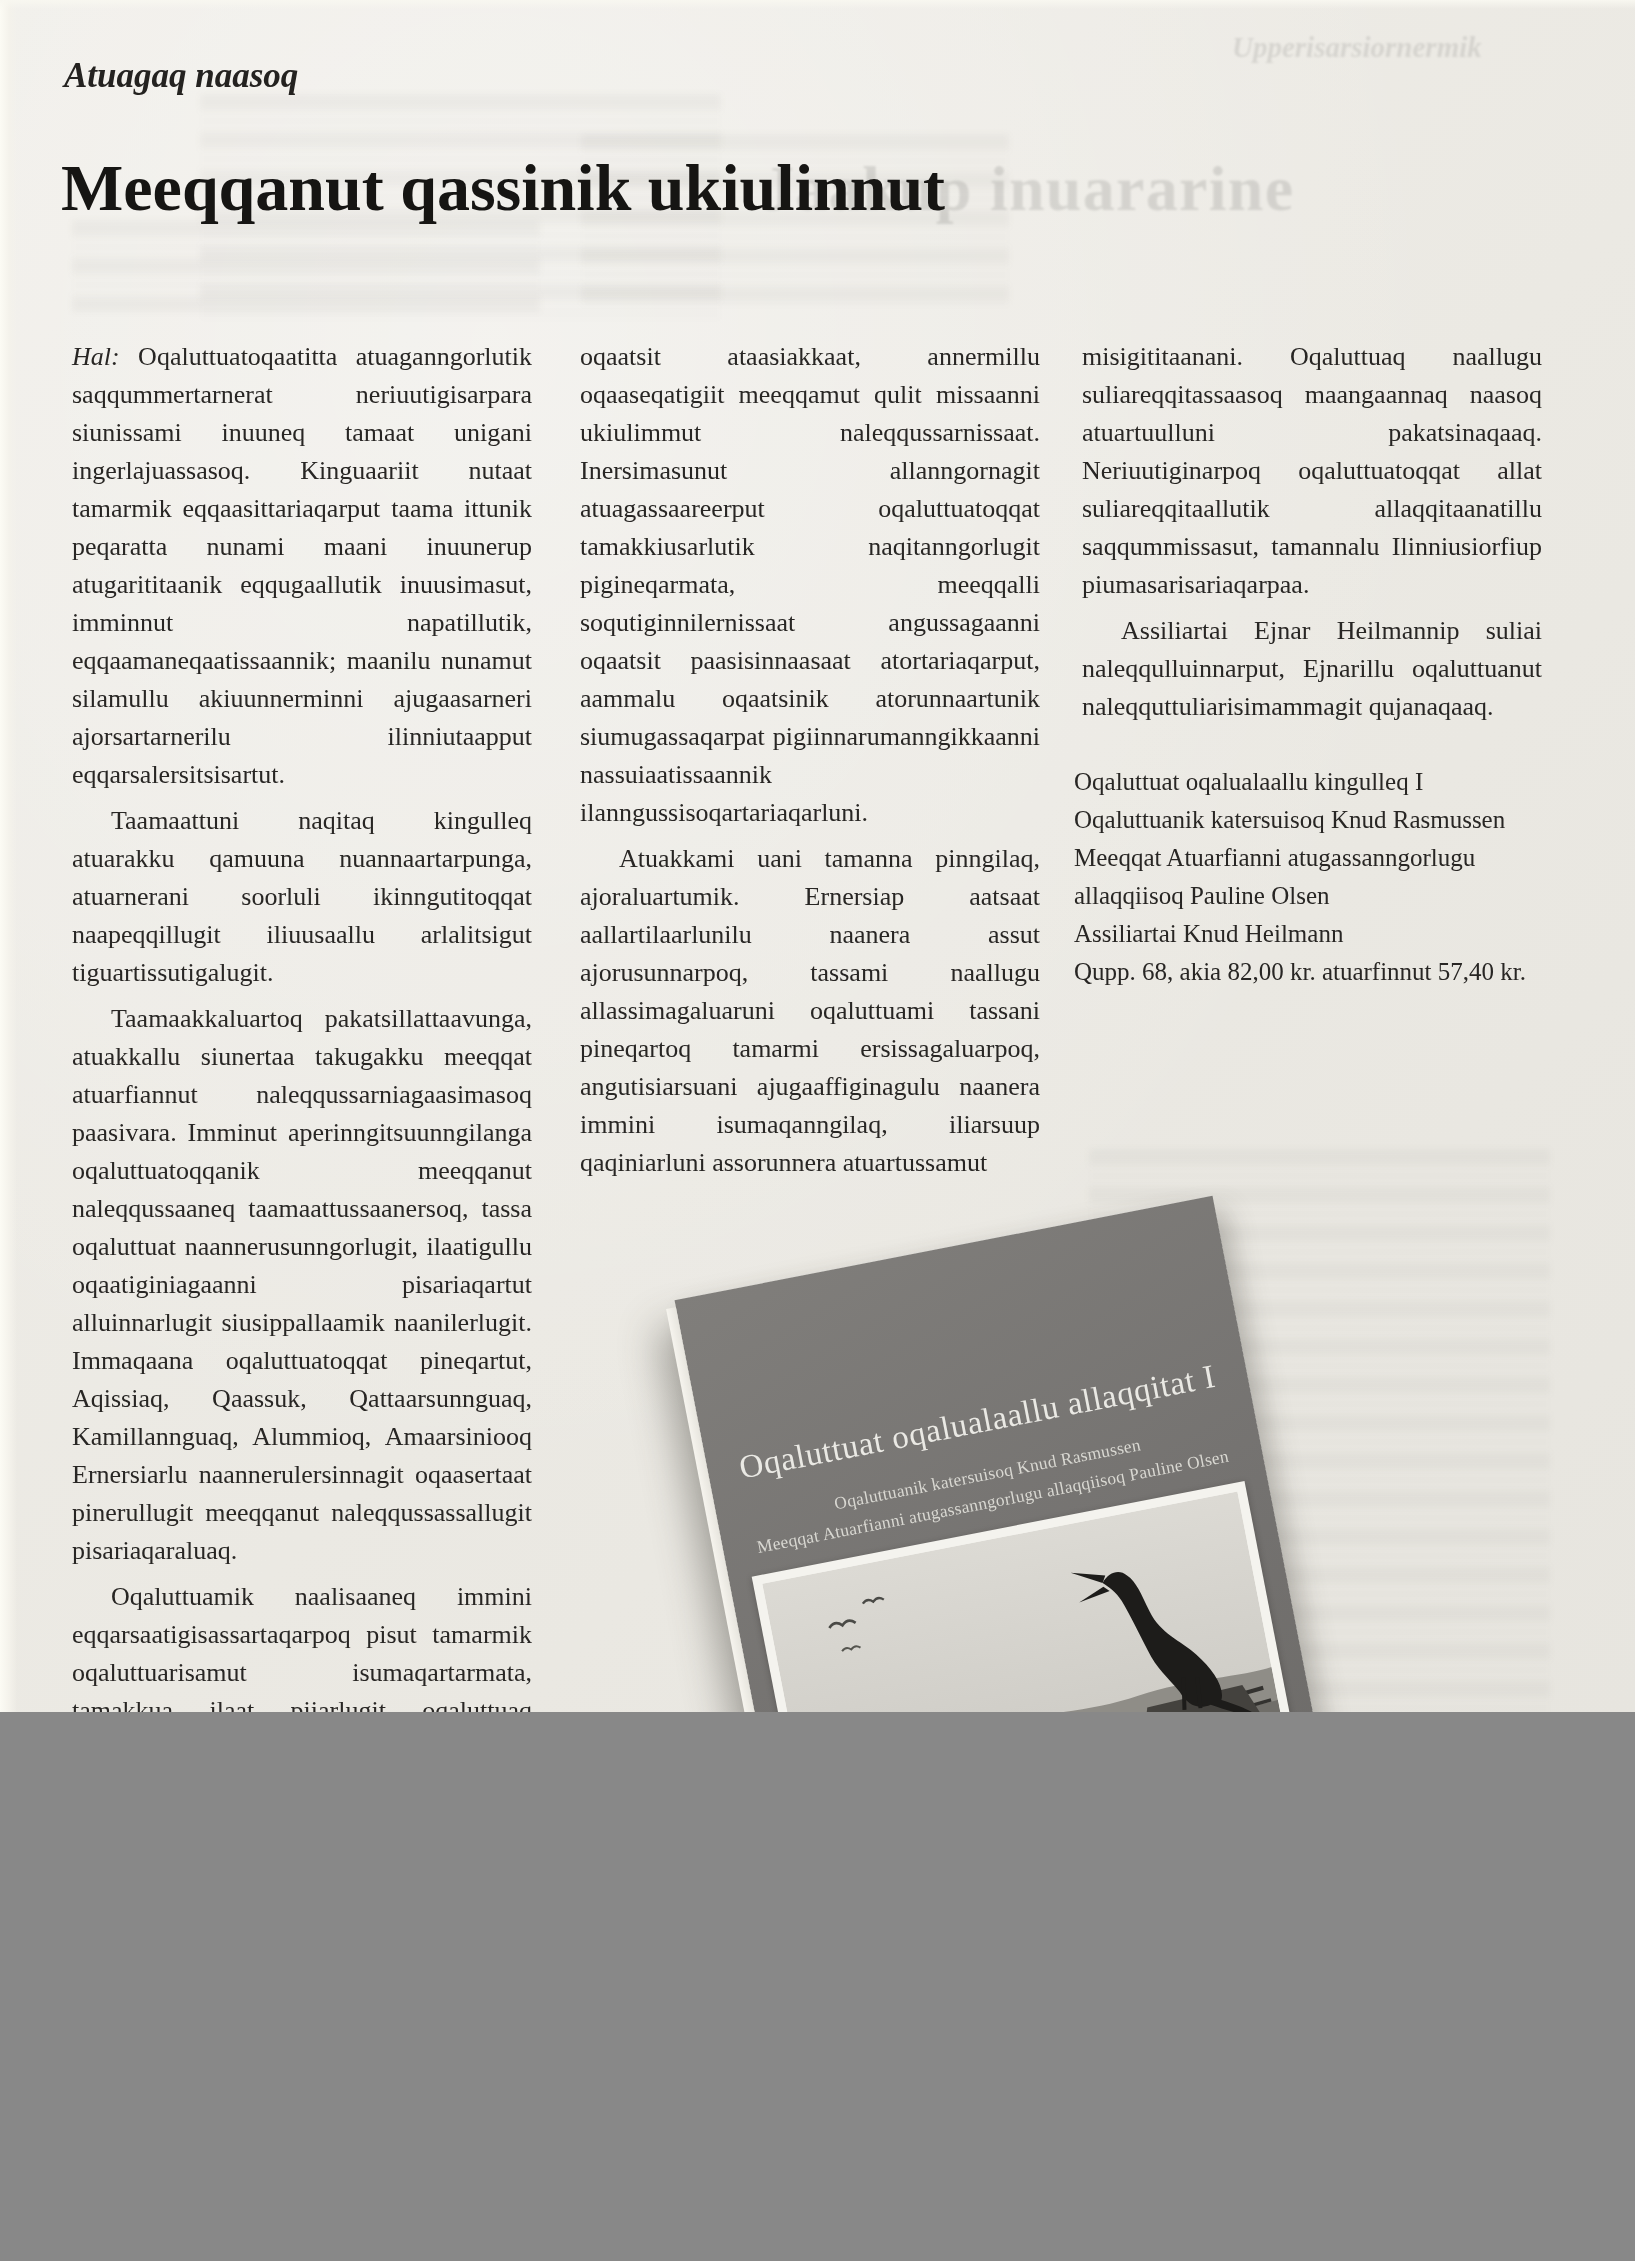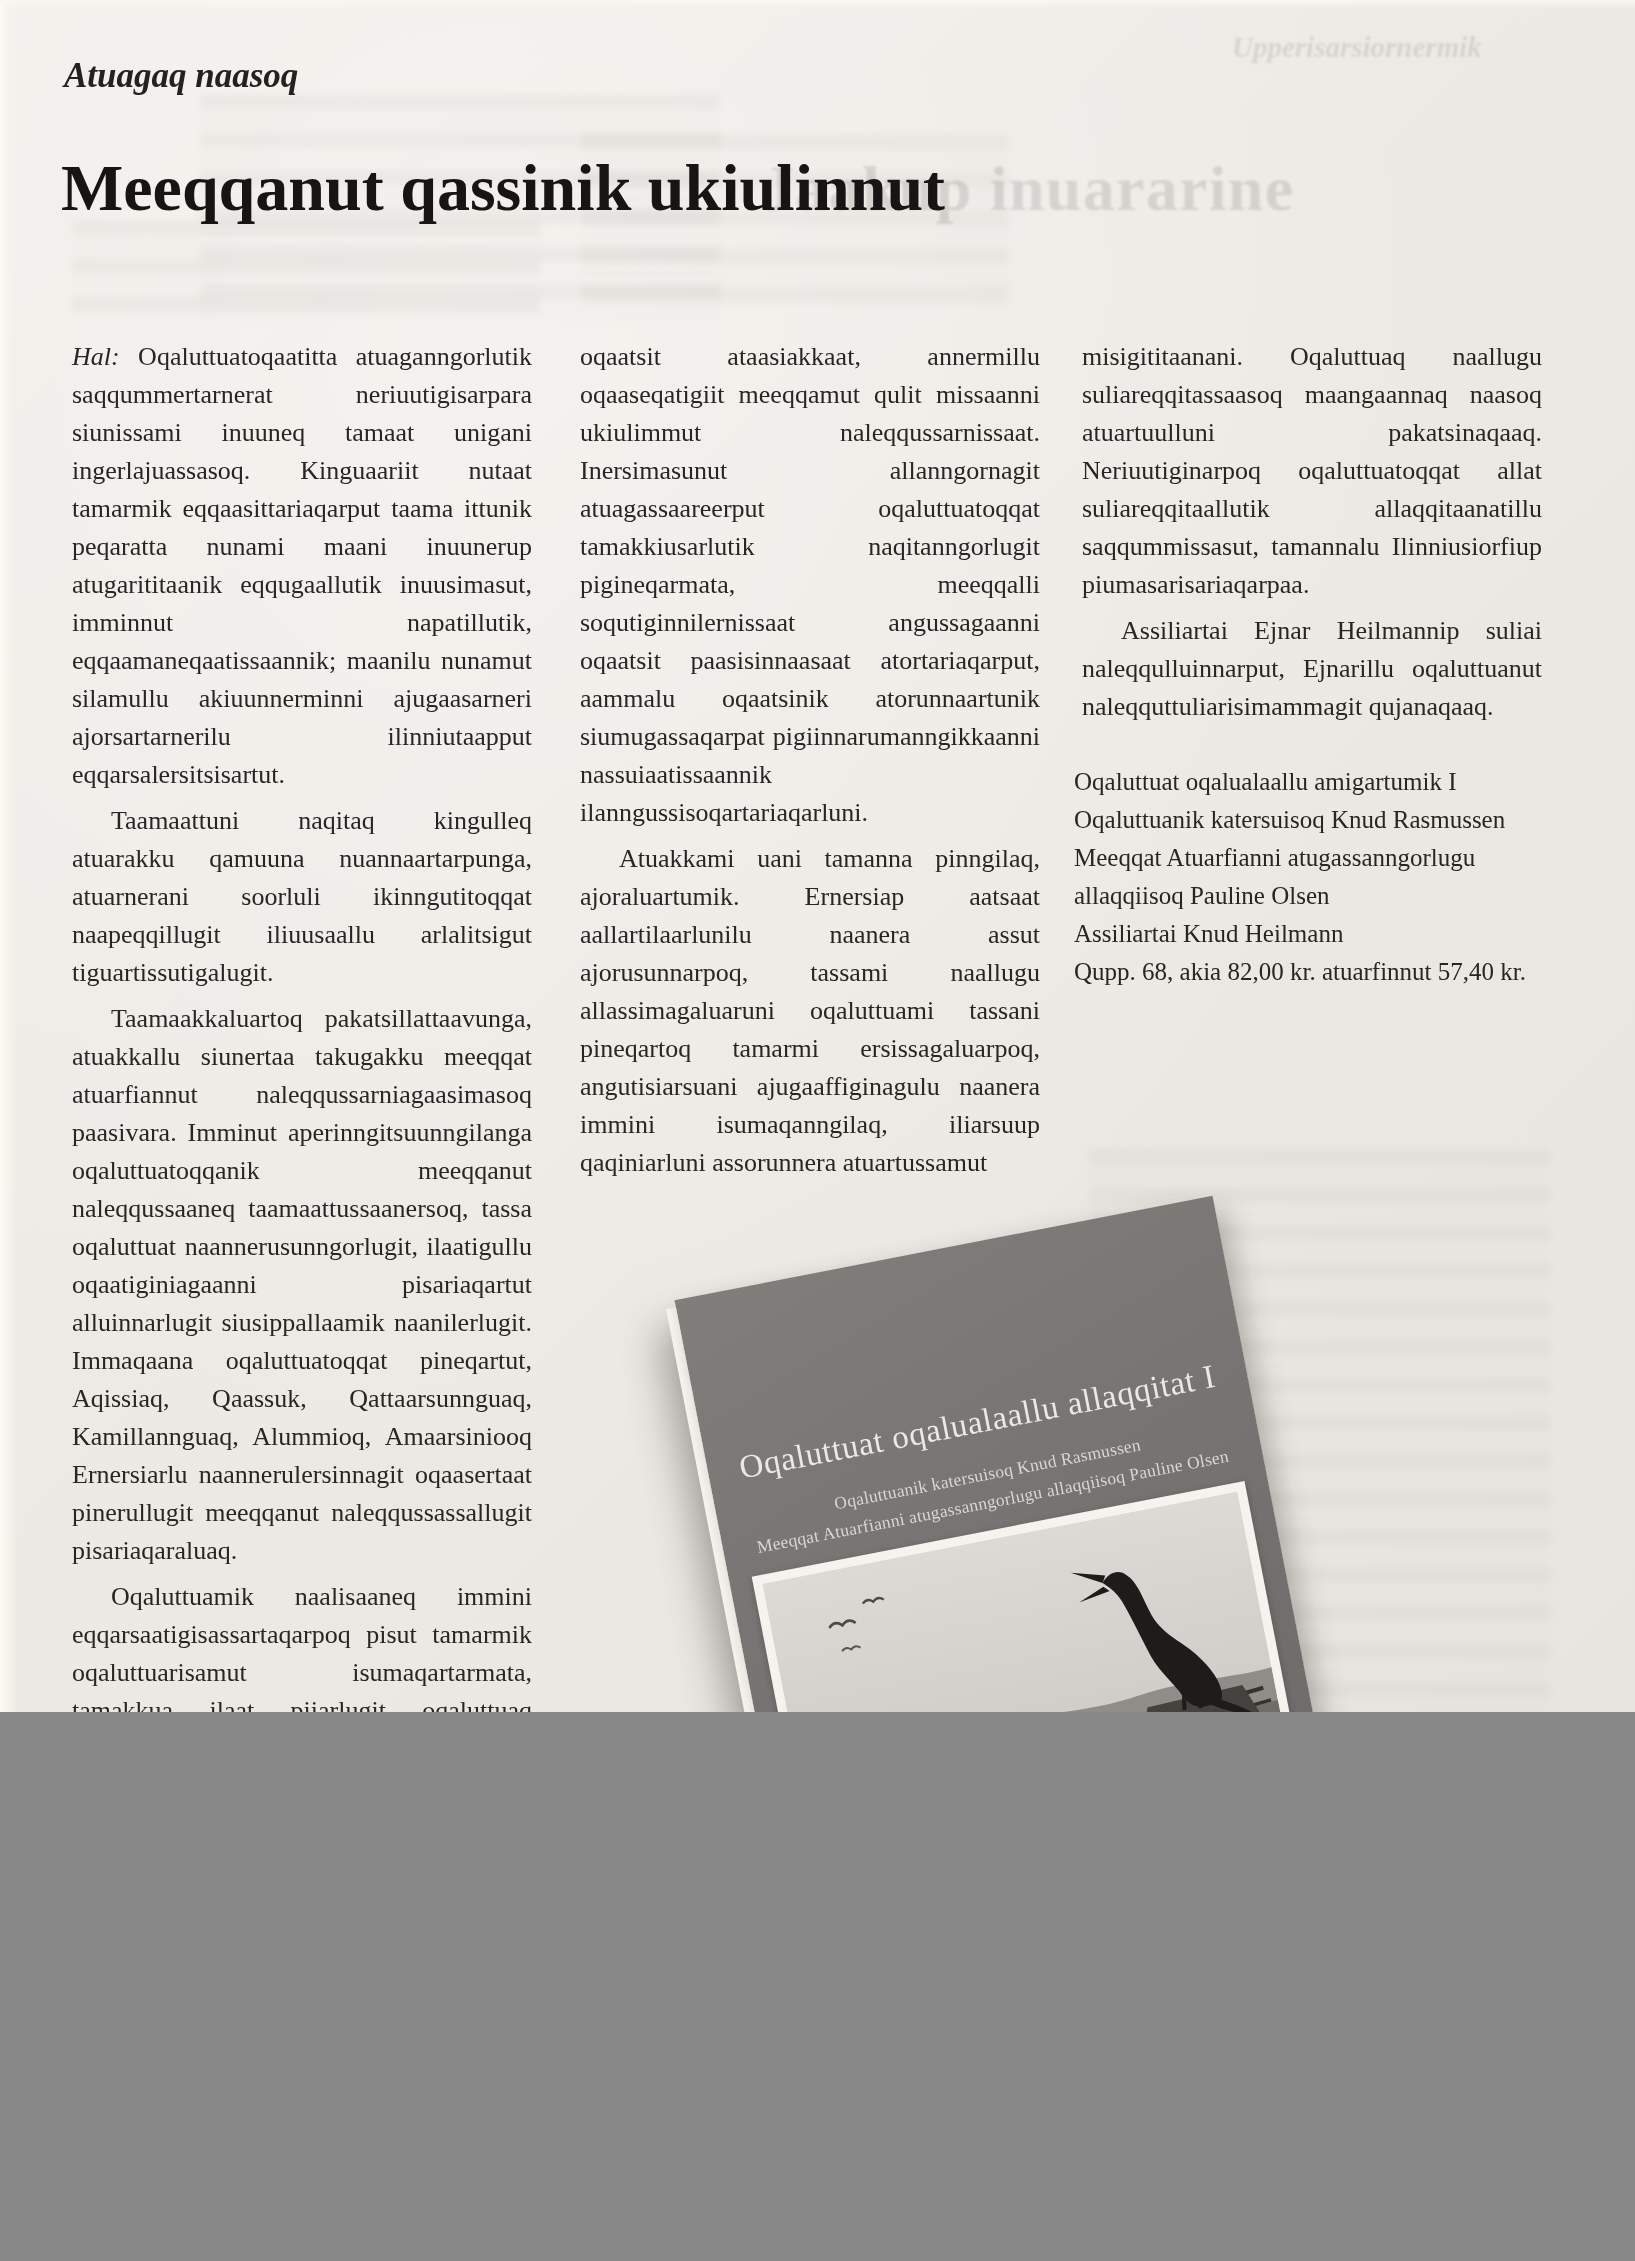--- a/index.html
+++ b/index.html
@@ -103,21 +103,21 @@
 
   <div class="col col2">
     <p class="para">oqaatsit ataasiakkaat, annermillu oqaaseqatigiit meeqqamut qulit missaanni ukiulimmut naleqqussarnissaat. Inersimasunut allanngornagit atuagassaareerput oqaluttuatoqqat tamakkiusarlutik naqitanngorlugit pigineqarmata, meeqqalli soqutiginnilernissaat angussagaanni oqaatsit paasisinnaasaat atortariaqarput, aammalu oqaatsinik atorunnaartunik siumugassaqarpat pigiinnarumanngikkaanni nassuiaatissaannik ilanngussisoqartariaqarluni.</p>
     <p class="para indent">Atuakkami uani tamanna pinngilaq, ajoraluartumik. Ernersiap aatsaat aallartilaarlunilu naanera assut ajorusunnarpoq, tassami naallugu allassimagaluaruni oqaluttuami tassani pineqartoq tamarmi ersissagaluarpoq, angutisiarsuani ajugaaffiginagulu naanera immini isumaqanngilaq, iliarsuup qaqiniarluni assorunnera atuartussamut</p>
   </div>
 
   <div class="col col3">
     <p class="para">misigititaanani. Oqaluttuaq naallugu suliareqqitassaasoq maangaannaq naasoq atuartuulluni pakatsinaqaaq. Neriuutiginarpoq oqaluttuatoqqat allat suliareqqitaallutik allaqqitaanatillu saqqummissasut, tamannalu Ilinniusiorfiup piumasarisariaqarpaa.</p>
     <p class="para indent">Assiliartai Ejnar Heilmannip suliai naleqqulluinnarput, Ejnarillu oqaluttuanut naleqquttuliarisimammagit qujanaqaaq.</p>
     <div class="bookinfo">
-      <div>Oqaluttuat oqalualaallu amigartumik I</div>
+      <div>Oqaluttuat oqalualaallu kingulleq I</div>
       <div>Oqaluttuanik katersuisoq Knud Rasmussen</div>
       <div>Meeqqat Atuarfianni atugassanngorlugu allaqqiisoq Pauline Olsen</div>
       <div>Assiliartai Knud Heilmann</div>
       <div>Qupp. 68, akia 82,00 kr. atuarfinnut 57,40 kr.</div>
     </div>
   </div>
 
   <div class="cover">
     <div class="cover-title">Oqaluttuat oqalualaallu allaqqitat I</div>
     <div class="cover-sub">

